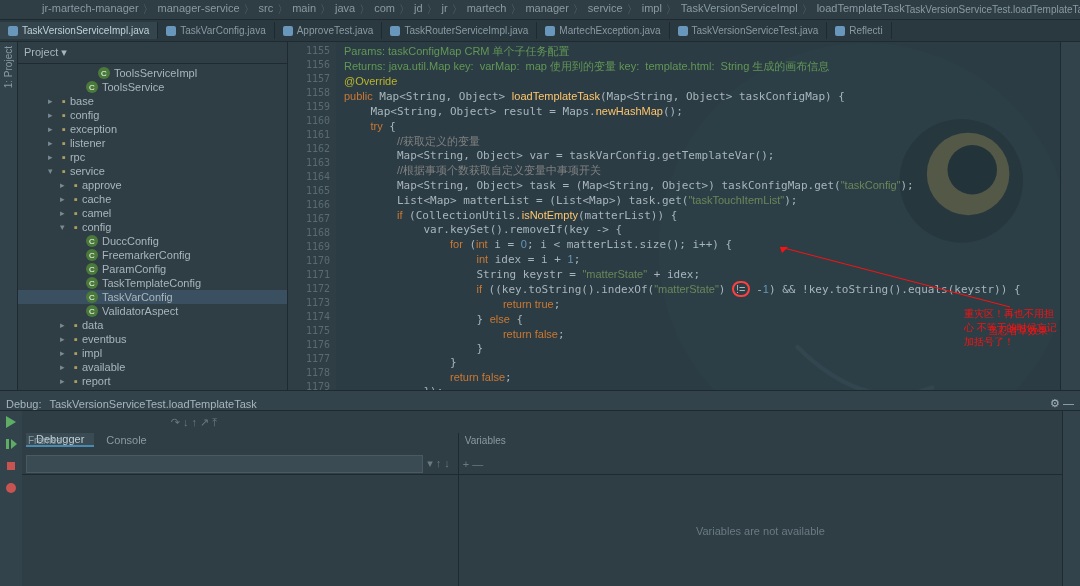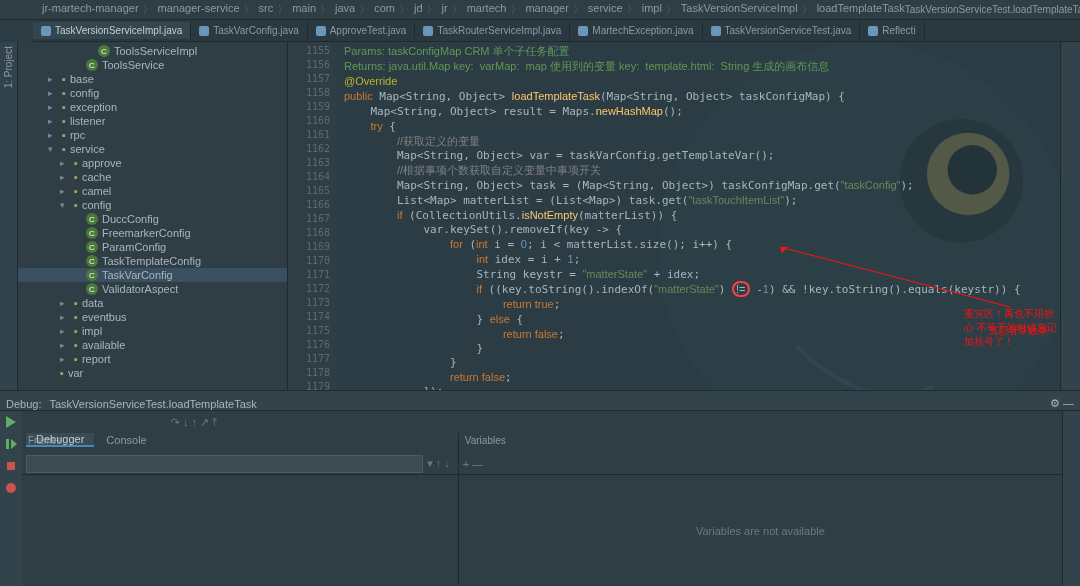--- a/index.html
+++ b/index.html
@@ -3,21 +3,21 @@
 <meta charset="utf-8">
 <style>
 *{margin:0;padding:0;box-sizing:border-box;font-family:"Segoe UI",Arial,sans-serif;font-size:11px;}
 body{background:#2b3c44;color:#a8b5bc;width:1080px;height:586px;overflow:hidden;position:relative;}
 .topbar{height:20px;background:#2f3e45;display:flex;align-items:center;padding:0 6px;border-bottom:1px solid #1e2a30;}
 .breadcrumb{display:flex;gap:4px;font-size:10px;color:#8a9aa2;padding-left:36px;}
 .breadcrumb span{white-space:nowrap;}
 .bc-sep{color:#5a6a72;}
 .toolbar-right{margin-left:auto;display:flex;gap:8px;align-items:center;}
 .tb-icon{width:14px;height:14px;display:inline-block;}
-.tabsbar{height:22px;background:#2a3940;display:flex;align-items:center;border-bottom:1px solid #1e2a30;overflow:hidden;margin-left:33px;}
+.tabsbar{height:22px;background:#2a3940;display:flex;align-items:center;border-bottom:1px solid #1e2a30;overflow:hidden;}
 .tab{padding:3px 8px;font-size:10px;color:#8a9aa2;border-right:1px solid #1e2a30;display:flex;align-items:center;gap:4px;white-space:nowrap;}
 .tab.active{background:#34454d;color:#c0d0d8;}
 .tab-icon{width:10px;height:10px;background:#6897bb;border-radius:2px;}
 .main{display:flex;height:348px;}
 .left-strip{width:18px;background:#33434b;display:flex;flex-direction:column;align-items:center;padding-top:4px;gap:10px;border-right:1px solid #1e2a30;}
 .strip-label{writing-mode:vertical-rl;font-size:10px;color:#8a9aa2;transform:rotate(180deg);}
 .project-panel{width:270px;background:#2f3e45;border-right:1px solid #1e2a30;overflow:hidden;}
 .panel-header{height:22px;display:flex;align-items:center;padding:0 6px;font-size:11px;color:#a8b5bc;border-bottom:1px solid #1e2a30;}
 .tree{padding:2px 0;font-size:11px;}
 .tree-item{padding:1px 0 1px 6px;display:flex;align-items:center;gap:4px;white-space:nowrap;cursor:pointer;}
@@ -109,20 +109,21 @@
     <div class="tab"><span class="tab-icon"></span>MartechException.java</div>
     <div class="tab"><span class="tab-icon"></span>TaskVersionServiceTest.java</div>
     <div class="tab"><span class="tab-icon"></span>Reflecti</div>
   </div>
 
 <div class="main">
   <div class="left-strip">
     <span class="strip-label">1: Project</span>
   </div>
   <div class="project-panel">
+    <div class="panel-header">Project ▾</div>
     <div class="tree" id="tree">
         <div class="tree-item" style="padding-left: 66px;">
           <span class="exp"></span>
           <span class="class-icon">C</span>
           <span>ToolsServiceImpl</span>
         </div>
         <div class="tree-item" style="padding-left: 54px;">
           <span class="exp"></span>
           <span class="class-icon">C</span>
           <span>ToolsService</span>

